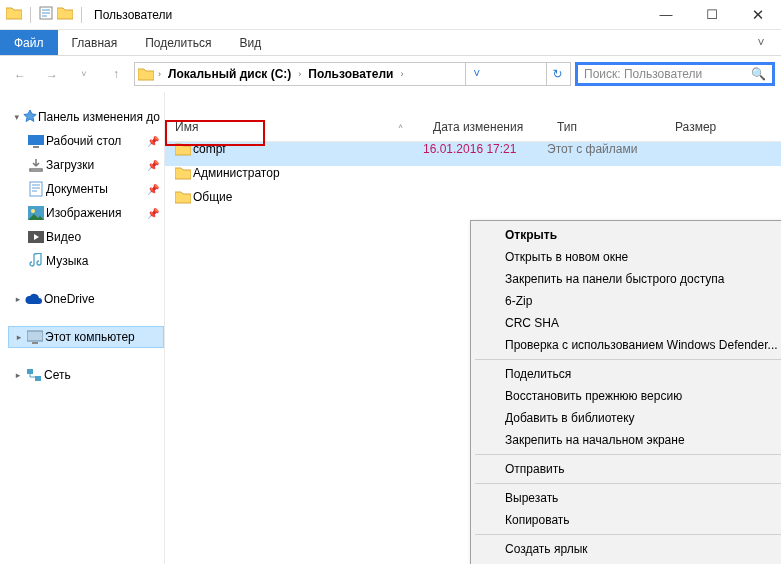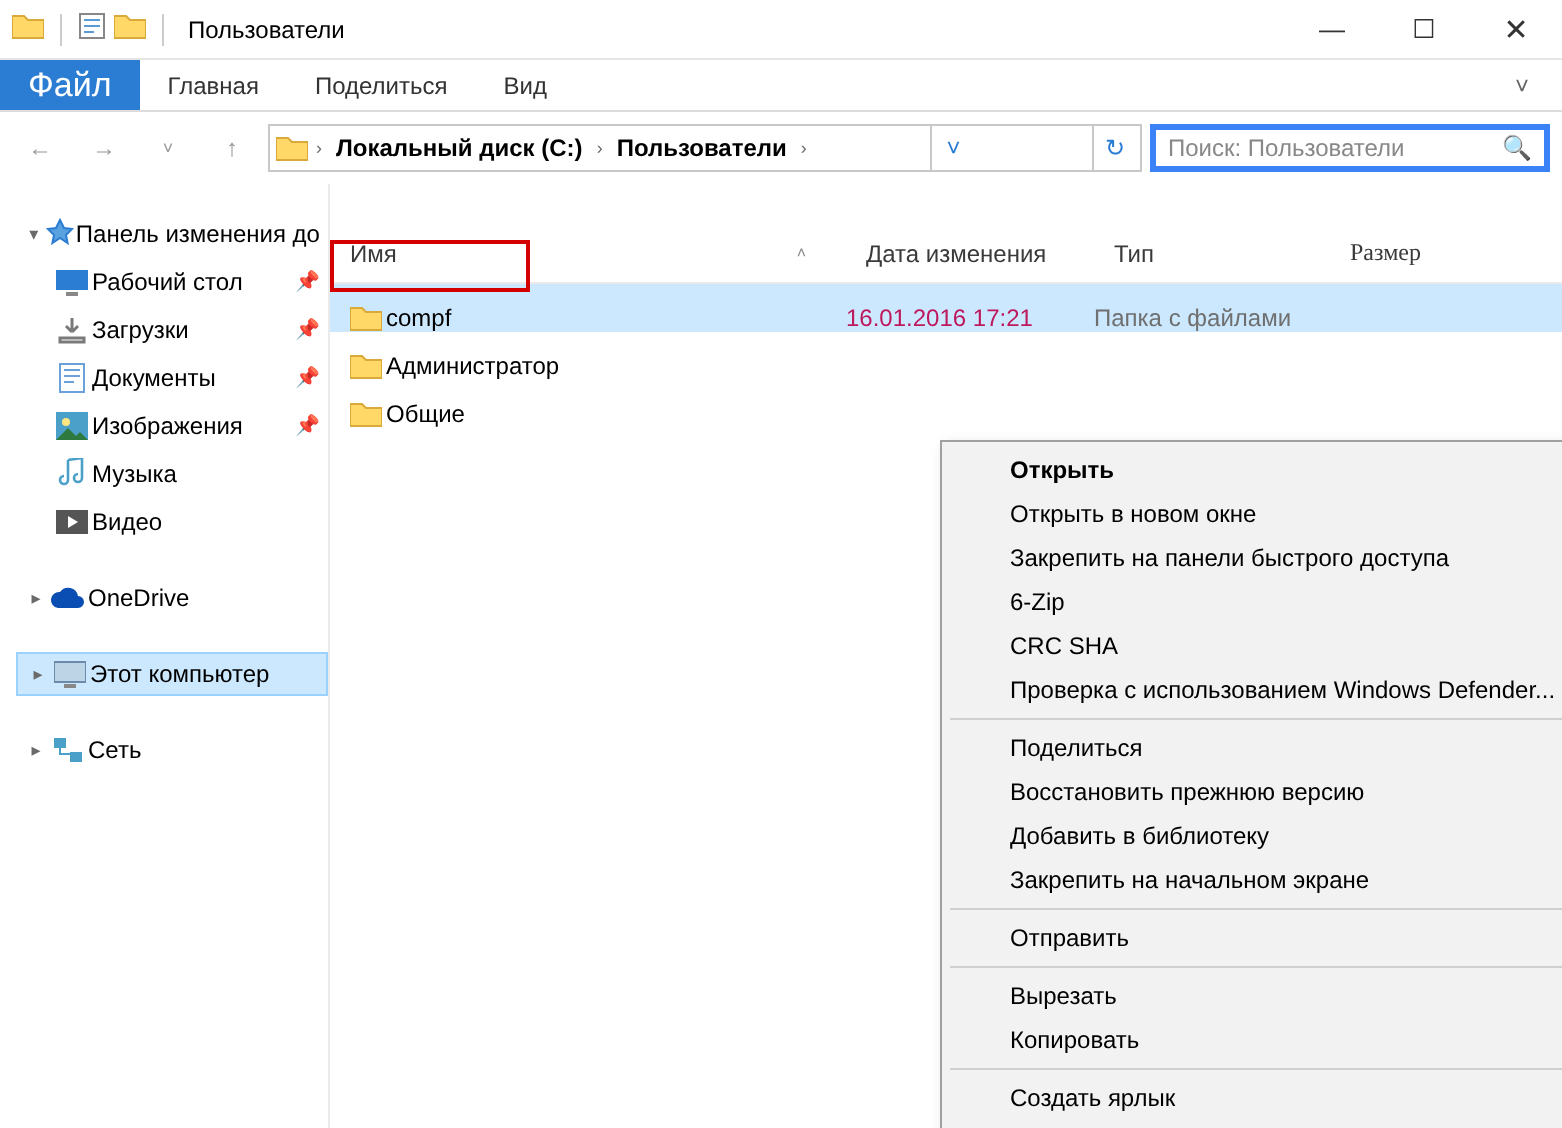--- a/index.html
+++ b/index.html
@@ -7,21 +7,21 @@
 
 .titlebar { height: 30px; display: flex; align-items: center; background: #fff; border-bottom: 1px solid #e5e5e5; }
 .titlebar .icons-left { display: flex; align-items: center; padding-left: 6px; gap: 4px; }
 .titlebar .sep { width: 1px; height: 16px; background: #ccc; margin: 0 4px; }
 .titlebar .title { margin-left: 8px; color: #000; }
 .titlebar .window-controls { margin-left: auto; display: flex; }
 .titlebar .wc { width: 46px; height: 30px; display: flex; align-items: center; justify-content: center; font-size: 13px; color: #333; }
 .titlebar .wc.close { font-size: 15px; }
 
 .ribbon-tabs { height: 26px; background: #fff; display: flex; align-items: stretch; border-bottom: 1px solid #dcdcdc; }
-.tab-file { background: #2b7cd3; color: #fff; padding: 0 14px; display: flex; align-items: center; font-size: 17px; }
+.tab-file { background: #2b7cd3; color: #fff; padding: 0 14px; display: flex; align-items: center; font-size: 12px; }
 .tab { padding: 0 14px; display: flex; align-items: center; color: #333; }
 .ribbon-toggle { margin-left: auto; width: 40px; display: flex; align-items: center; justify-content: center; color: #666; }
 
 .navbar { height: 36px; display: flex; align-items: center; padding: 4px 6px; gap: 4px; background: #fff; }
 .nav-arrow { width: 28px; height: 28px; display: flex; align-items: center; justify-content: center; color: #999; border-radius: 2px; }
 .address { flex: 1; height: 24px; border: 1px solid #c8c8c8; display: flex; align-items: center; padding: 0 2px; background: #fff; }
 .address .folder-sm { width: 18px; display: flex; align-items: center; justify-content: center; }
 .address .crumb { padding: 0 4px; color: #000; height: 100%; display: flex; align-items: center; font-weight: bold; }
 .address .sep-chev { color: #666; font-size: 9px; padding: 0 3px; }
 .address .refresh { margin-left: auto; width: 22px; text-align: center; color: #2b7cd3; border-left: 1px solid #c8c8c8; height: 100%; display: flex; align-items: center; justify-content: center; }
@@ -37,23 +37,23 @@
 .tree .sect { margin-top: 16px; }
 .tree .sel { background: #cce8ff; border: 1px solid #99d1ff; }
 
 .filepane { flex: 1; position: relative; }
 .columns { display: flex; height: 30px; align-items: center; border-bottom: 1px solid #eaeaea; color: #3a3a3a; margin-top: 20px; }
 .col { padding-left: 10px; }
 .col.name { width: 258px; display: flex; align-items: center; }
 .col.name .sort { margin-left: auto; margin-right: 20px; color: #888; font-size: 8px; }
 .col.date { width: 124px; }
 .col.type { width: 118px; }
-.col.size { width: 80px; font-family: Liberation Serif, serif; }
-
-.rows .row { display: flex; height: 24px; align-items: flex-end; }
+.col.size { width: 80px; }
+
+.rows .row { display: flex; height: 24px; align-items: flex-start; }
 .rows .row.sel { background: #cce8ff; }
 .rows .row .fic { width: 28px; display: flex; align-items: center; justify-content: center; padding-left: 8px; }
 .rows .row .name { width: 230px; }
 .rows .row .date { width: 124px; color: #be185d; }
 .rows .row .type { width: 118px; color: #6f6f6f; }
 
 .row-highlight-red { position: absolute; border: 2px solid #d40000; pointer-events: none; }
 
 .context-menu { position: absolute; left: 305px; top: 128px; width: 382px; background: #f2f2f2; border: 1px solid #a0a0a0; box-shadow: 3px 3px 6px rgba(0,0,0,.25); padding: 3px 2px; }
 .context-menu .mi { height: 22px; display: flex; align-items: center; padding: 0 30px 0 32px; color: #000; position: relative; }
@@ -174,34 +174,34 @@
             <rect x="0" y="0" width="16" height="14" fill="#4aa0c8"></rect>
             <circle cx="5" cy="5" r="2" fill="#ffe680"></circle>
             <path d="M0 14l6-6 4 4 2-2 4 4H0z" fill="#2e7a3e"></path>
           </svg>
         </span>
       <span class="lbl">Изображения</span>
       <span style="margin-left:auto;color:#6a6a6a;font-size:10px">📌</span>
     </div>
     <div class="node" style="padding-left:18px">
       <span class="ic">
-          <svg width="14" height="16" viewBox="0 0 14 16">
-            <path d="M5 1v10a2 2 0 1 1-2-2M5 1l7-1v10a2 2 0 1 1-2-2" stroke="#4aa0c8" fill="none" stroke-width="1.3"></path>
-          </svg>
-        </span>
-      <span class="lbl">Музыка</span>
-    </div>
-    <div class="node" style="padding-left:18px">
-      <span class="ic">
           <svg width="16" height="12" viewBox="0 0 16 12">
             <rect x="0" y="0" width="16" height="12" fill="#555"></rect>
             <path d="M6 3l5 3-5 3z" fill="#fff"></path>
           </svg>
         </span>
       <span class="lbl">Видео</span>
+    </div>
+    <div class="node" style="padding-left:18px">
+      <span class="ic">
+          <svg width="14" height="16" viewBox="0 0 14 16">
+            <path d="M5 1v10a2 2 0 1 1-2-2M5 1l7-1v10a2 2 0 1 1-2-2" stroke="#4aa0c8" fill="none" stroke-width="1.3"></path>
+          </svg>
+        </span>
+      <span class="lbl">Музыка</span>
     </div>
 
     <div class="node sect">
       <span class="exp">▸</span>
       <span class="ic">
           <svg width="18" height="12" viewBox="0 0 18 12">
             <path d="M4 11a4 4 0 0 1 1-8 5 5 0 0 1 9 2 3 3 0 0 1 0 6z" fill="#0a4db3"></path>
           </svg>
         </span>
       <span class="lbl">OneDrive</span>
@@ -243,21 +243,21 @@
     </div>
     <div class="rows">
       <div class="row sel">
         <span class="fic">
             <svg class="ficon" viewBox="0 0 16 14">
               <path d="M0 2h6l2 2h8v9H0z" fill="#ffd868" stroke="#d9a93a"></path>
             </svg>
           </span>
         <span class="name">compf</span>
         <span class="date">16.01.2016 17:21</span>
-        <span class="type">Папка с файлами</span>
+        <span class="type">Этот с файлами</span>
       </div>
       <div class="row">
         <span class="fic">
             <svg class="ficon" viewBox="0 0 16 14">
               <path d="M0 2h6l2 2h8v9H0z" fill="#ffd868" stroke="#d9a93a"></path>
             </svg>
           </span>
         <span class="name">Администратор</span>
       </div>
       <div class="row">

